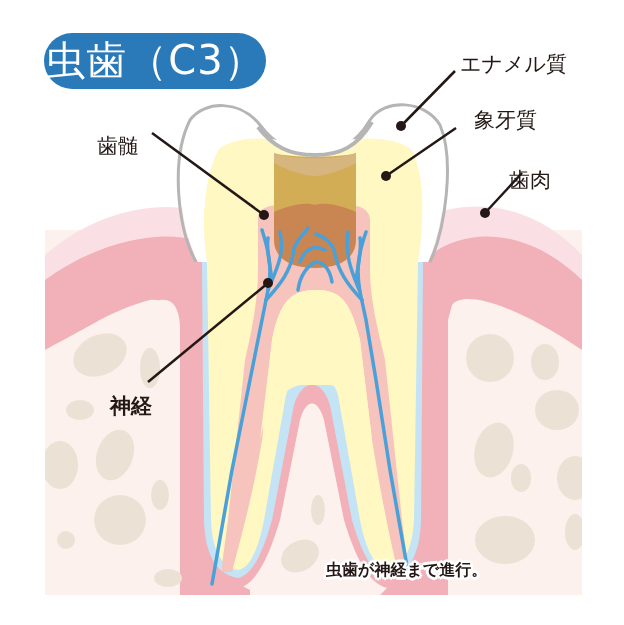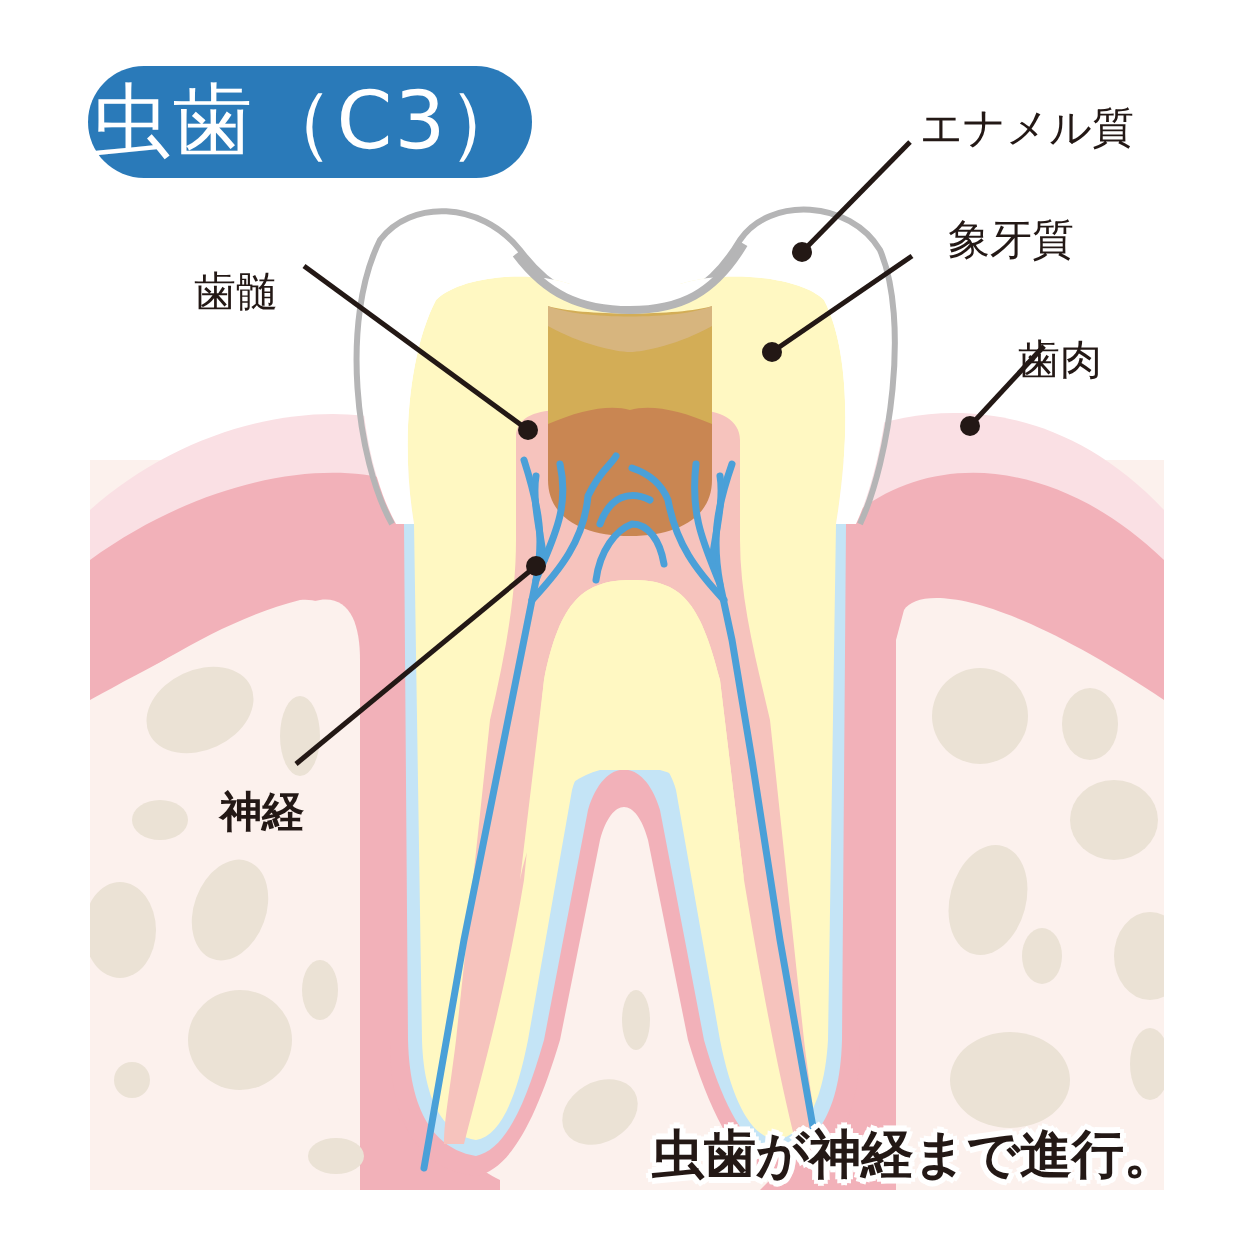--- a/index.html
+++ b/index.html
@@ -6,21 +6,21 @@
   body { width:624px; height:625px; position:relative; overflow:hidden; font-family:"DejaVu Sans", sans-serif; }
   #diagram { position:absolute; left:0; top:0; width:624px; height:625px; }
   .title-pill {
     position:absolute; left:44px; top:33px; width:222px; height:56px;
     background:#2a7ab9; border-radius:28px; color:#ffffff;
     display:flex; align-items:flex-start; justify-content:center;
     font-size:40px; letter-spacing:1px;
   }
   .label { position:absolute; color:#231815; font-size:21px; white-space:nowrap; }
   .caption {
-    position:absolute; left:326px; top:560px; font-size:26px; font-weight:bold; color:#231815;
+    position:absolute; left:326px; top:560px; font-size:16px; font-weight:bold; color:#231815;
     white-space:nowrap; letter-spacing:0px;
     text-shadow: 2px 0 0 #fff, -2px 0 0 #fff, 0 2px 0 #fff, 0 -2px 0 #fff,
                  2px 2px 0 #fff, -2px -2px 0 #fff, 2px -2px 0 #fff, -2px 2px 0 #fff,
                  3px 0 0 #fff, -3px 0 0 #fff, 0 3px 0 #fff, 0 -3px 0 #fff;
   }
 </style>
 </head>
 <body>
 
 <svg id="diagram" viewBox="0 0 624 625" xmlns="http://www.w3.org/2000/svg">

